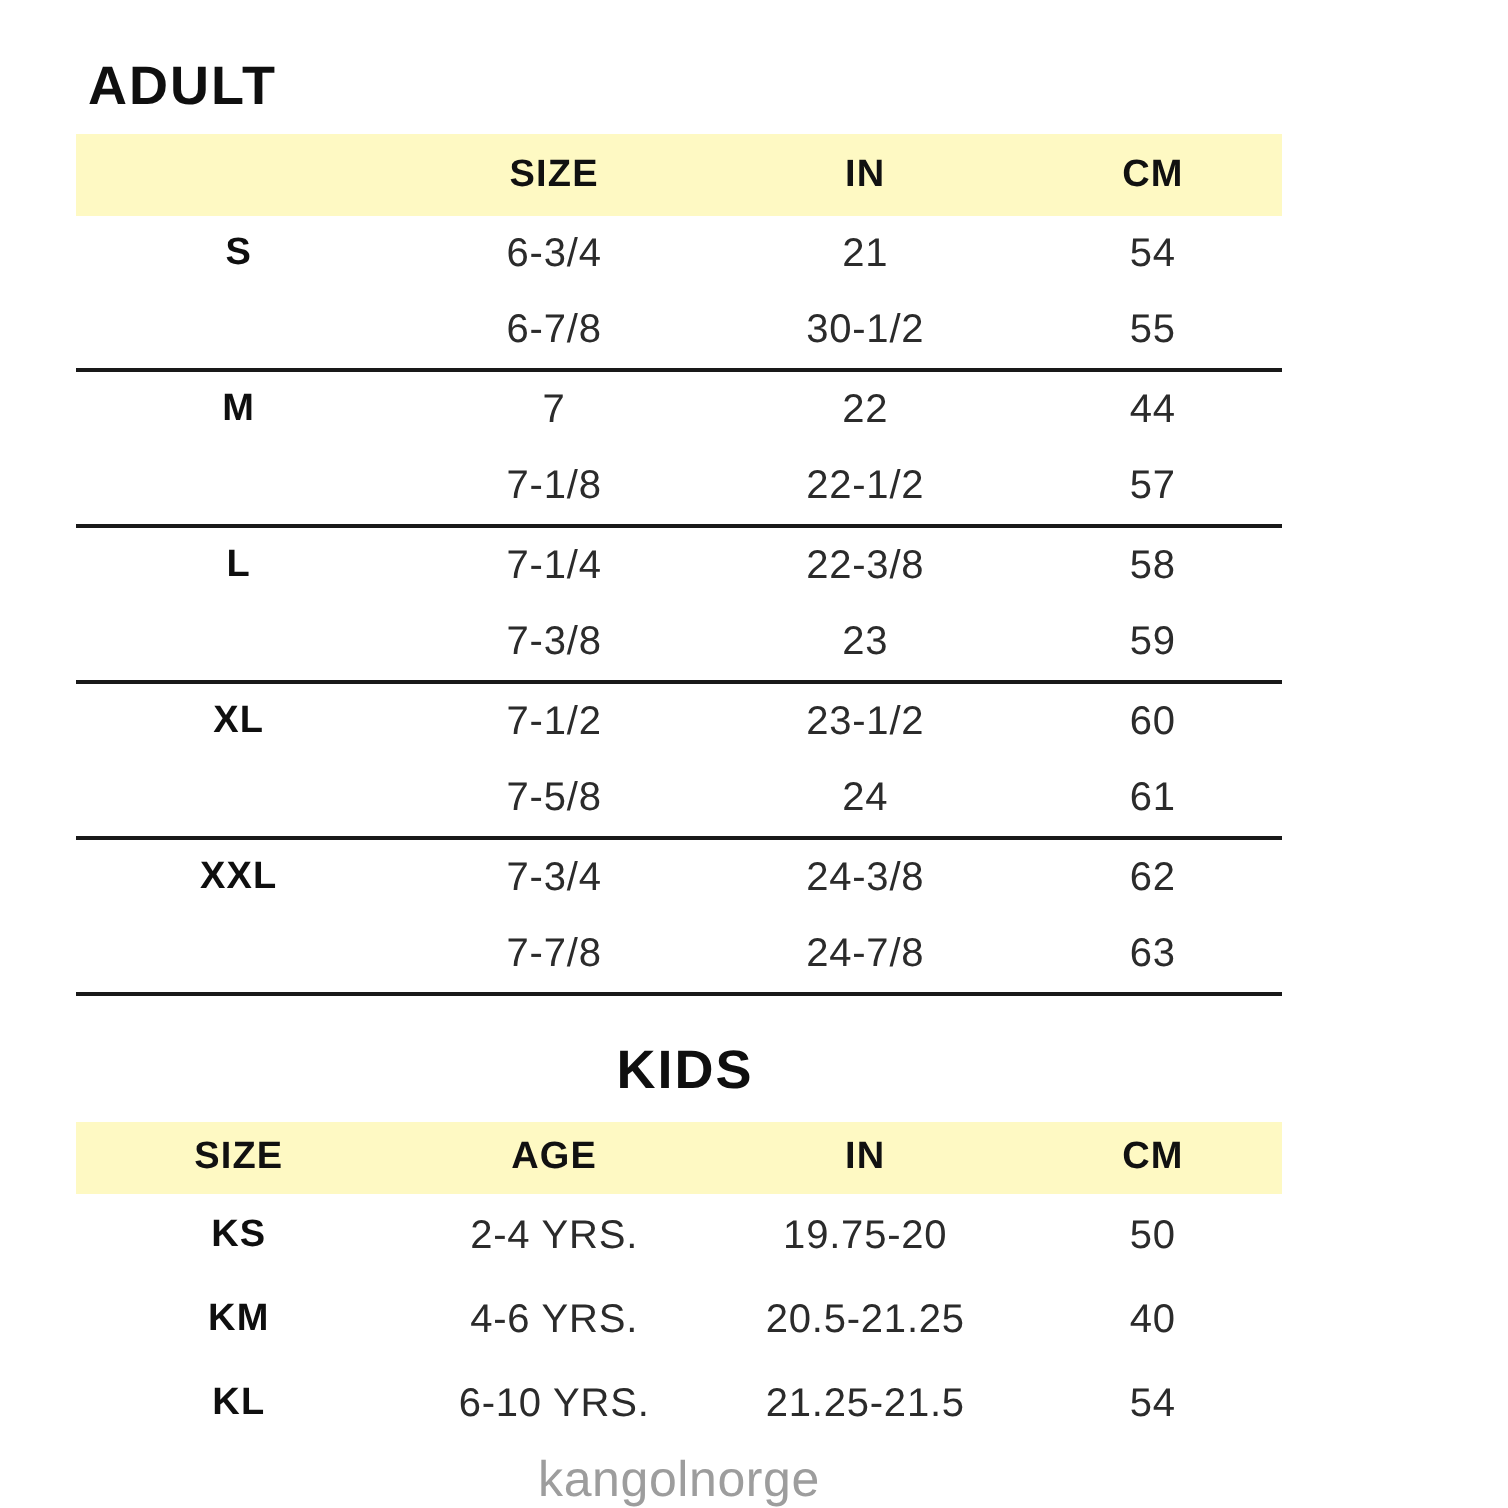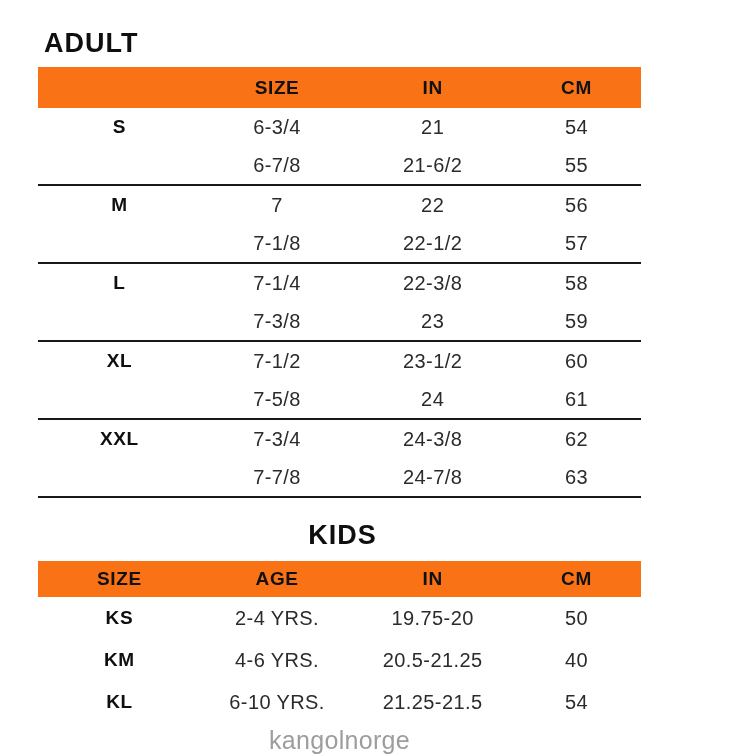--- a/index.html
+++ b/index.html
@@ -16,21 +16,21 @@
     color:#0f0f0f;margin:0 0 0 6px;line-height:30px;
   }
   .adult-title{margin-bottom:9px;}
   .kids-title{margin-top:22px;margin-bottom:11px;text-align:center;}
   .thead,.trow{
     display:grid;
     grid-template-columns:27% 25.3% 26.3% 21.4%;
     align-items:center;text-align:center;
   }
   .thead{
-    height:41px;background:#f97316;
+    height:41px;background:#fef9c3;
     font-weight:700;font-size:19px;letter-spacing:0.6px;color:#111111;
   }
   .kids-table .thead{height:36px;}
   .trow{height:38px;font-size:20px;letter-spacing:0.4px;color:#2b2b2b;}
   .kids-table .trow{height:42px;}
   .group{border-bottom:2.5px solid #191919;}
   .label{font-weight:700;font-size:19px;letter-spacing:0.6px;color:#0f0f0f;}
   .footer{
     text-align:center;color:#9d9d9d;font-size:25px;
     margin-top:3px;letter-spacing:0.3px;
@@ -54,31 +54,31 @@
     <div class="group">
       <div class="trow">
         <div class="label">S</div>
         <div>6-3/4</div>
         <div>21</div>
         <div>54</div>
       </div>
       <div class="trow">
         <div></div>
         <div>6-7/8</div>
-        <div>21-6/2</div>
+        <div>30-1/2</div>
         <div>55</div>
       </div>
     </div>
 
     <div class="group">
       <div class="trow">
         <div class="label">M</div>
         <div>7</div>
         <div>22</div>
-        <div>56</div>
+        <div>44</div>
       </div>
       <div class="trow">
         <div></div>
         <div>7-1/8</div>
         <div>22-1/2</div>
         <div>57</div>
       </div>
     </div>
 
     <div class="group">

